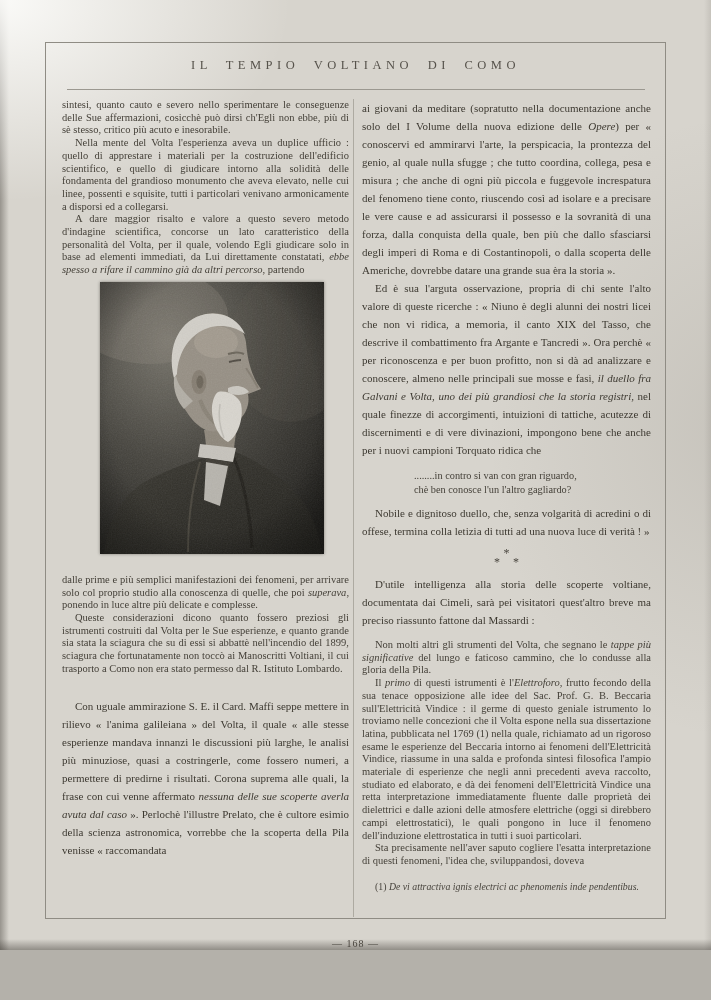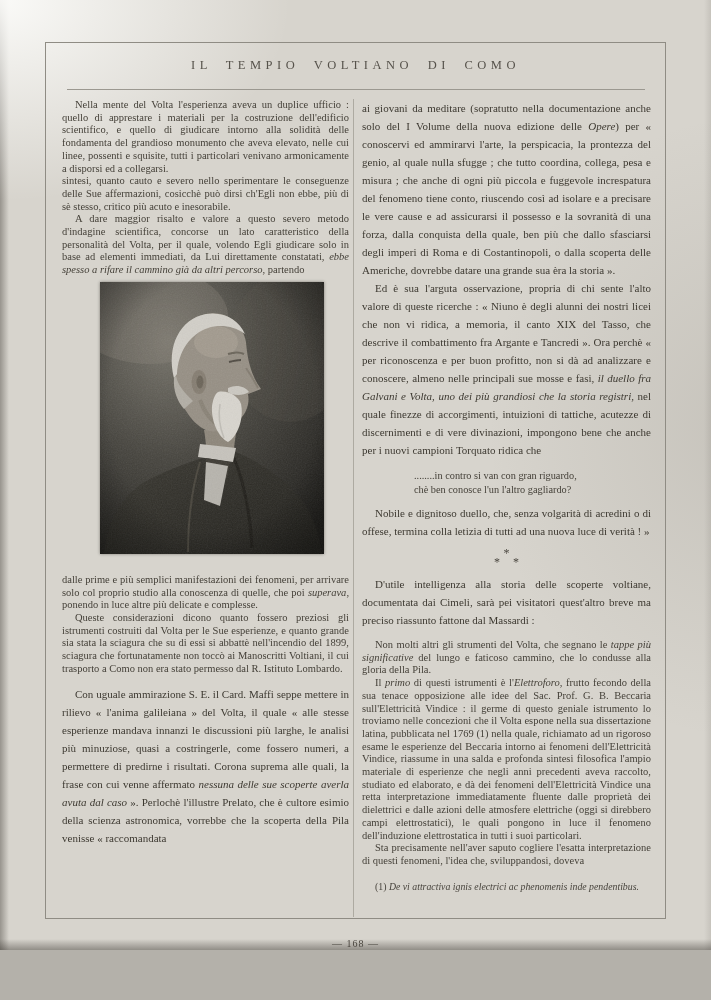--- a/index.html
+++ b/index.html
@@ -24,21 +24,21 @@
   .divider { position:absolute; left:353px; top:99px; width:1px; height:818px; background:#adaaa1; }
   .col { position:absolute; top:99px; }
   .col.left  { left:62px;  width:287px; }
   .col.right { left:362px; width:289px; }
   p { text-align:justify; }
   .sm { font-size:10.5px; line-height:12.7px; color:#454139; }
   .lg { font-size:11px; line-height:18px; color:#3d3931; }
   .ind { text-indent:13px; }
   .it { font-style:italic; }
   .mt  { margin-top:20px; }
-  .mt2 { margin-top:10px; }
+  .mt2 { margin-top:22px; }
   .mt3 { margin-top:10px; }
   .photo { width:224px; height:272px; margin:5px 0 0 38px; background:#26251f;
            box-shadow:0 0 3px rgba(20,18,14,0.45); }
   .photo svg { display:block; }
   .caption { width:224px; margin-left:38px; margin-top:10px; }
   .cap1 { text-align:center; font-size:8.8px; letter-spacing:1.6px; color:#49453e; }
   .cap2 { text-align:right; font-size:9.5px; color:#49453e; margin-top:3px; padding-right:2px; }
   .verse { margin:10px 0 8px 52px; font-size:10.3px; line-height:13.5px; color:#454139; }
   .asterism { text-align:center; color:#4a463f; margin:9px 0 7px; }
   .asterism .a1 { font-size:12px; line-height:8px; }
@@ -50,22 +50,22 @@
 </head>
 <body>
 
 <div class="page">
   <div class="frame"></div>
   <div class="title">IL TEMPIO VOLTIANO DI COMO</div>
   <div class="hrule"></div>
   <div class="divider"></div>
 
   <div class="col left">
+    <p class="sm"><span>sintesi, quanto cauto e severo nello sperimentare le conseguenze delle Sue affermazioni, cosicchè può dirsi ch'Egli non ebbe, più di sè stesso, critico più acuto e inesorabile.</span></p>
     <p class="sm ind"><span>Nella mente del Volta l'esperienza aveva un duplice ufficio : quello di apprestare i materiali per la costruzione dell'edificio scientifico, e quello di giudicare intorno alla solidità delle fondamenta del grandioso monumento che aveva elevato, nelle cui linee, possenti e squisite, tutti i particolari venivano armonicamente a disporsi ed a collegarsi.</span></p>
-    <p class="sm"><span>sintesi, quanto cauto e severo nello sperimentare le conseguenze delle Sue affermazioni, cosicchè può dirsi ch'Egli non ebbe, più di sè stesso, critico più acuto e inesorabile.</span></p>
     <p class="sm ind"><span>A dare maggior risalto e valore a questo severo metodo d'indagine scientifica, concorse un lato caratteristico della personalità del Volta, per il quale, volendo Egli giudicare solo in base ad elementi immediati, da Lui direttamente constatati, </span><span class="it">ebbe spesso a rifare il cammino già da altri percorso</span><span>, partendo</span></p>
 
     <div class="photo">
       <svg viewBox="0 0 224 272" width="224" height="272" xmlns="http://www.w3.org/2000/svg">
         <defs>
           <radialGradient id="pbg" cx="30%" cy="22%" r="95%">
             <stop offset="0%" stop-color="#76736a"></stop>
             <stop offset="45%" stop-color="#46443e"></stop>
             <stop offset="100%" stop-color="#1c1b18"></stop>
           </radialGradient>

